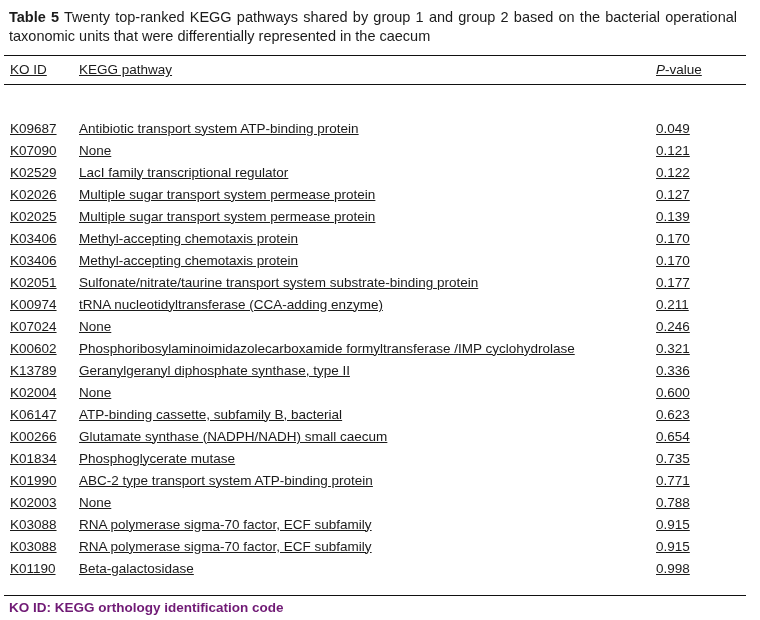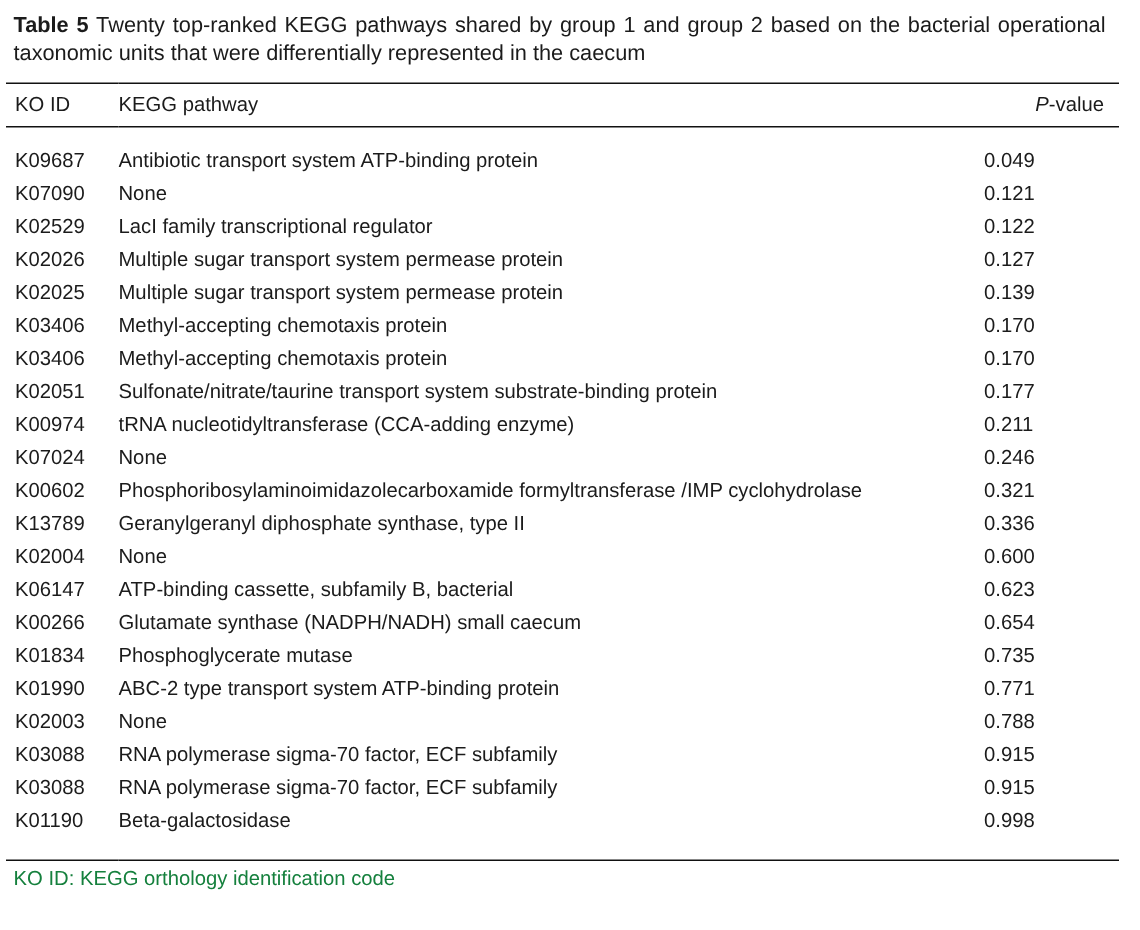--- a/index.html
+++ b/index.html
@@ -30,54 +30,56 @@
   }
   .caption-label {
     font-weight: bold;
     margin-right: 5px;
   }
   table.kegg {
     width: 100%;
     border-collapse: collapse;
     margin-top: 9px;
     table-layout: fixed;
+    text-decoration: underline;
   }
   table.kegg {
     border-top: 1.5px solid #111;
     border-bottom: 1.5px solid #111;
   }
   thead th {
     font-weight: normal;
     font-size: 13.5px;
     text-align: left;
     padding: 6px 0 7px 0;
     border-bottom: 1.5px solid #111;
     color: #1b1b1b;
   }
   thead th.col-ko { padding-left: 6px; }
-  thead th.col-p  { text-align: right; padding-right: 10px; }
+  thead th.col-p  { padding-right: 10px; }
   col.c-ko   { width: 75px; }
   col.c-p    { width: 90px; }
   tbody td {
     font-size: 13.5px;
     height: 22px;
     padding: 0;
     vertical-align: middle;
     white-space: nowrap;
     overflow: hidden;
     color: #1b1b1b;
   }
-  tbody tr:first-child td { padding-top: 10px; }
+  tbody tr:first-child td { padding-top: 32px; }
   tbody tr:last-child td  { padding-bottom: 16px; }
   tbody td.cell-ko { padding-left: 6px; }
   tbody td.cell-p  { text-align: left; padding-right: 10px; }
   .footnote {
     padding: 4px 0 0 5px;
     font-size: 13.5px;
-    color: #15803d;
+    color: #701a75;
+    font-weight: bold;
   }
   .italic { font-style: italic; }
 </style>
 </head>
 <body>
 
 <div class="sheet">
 
   <div class="caption">
     <span class="caption-label">Table 5</span><span>Twenty top-ranked KEGG pathways shared by group 1 and group 2 based on the bacterial operational taxonomic units that were differentially represented in the caecum</span>

